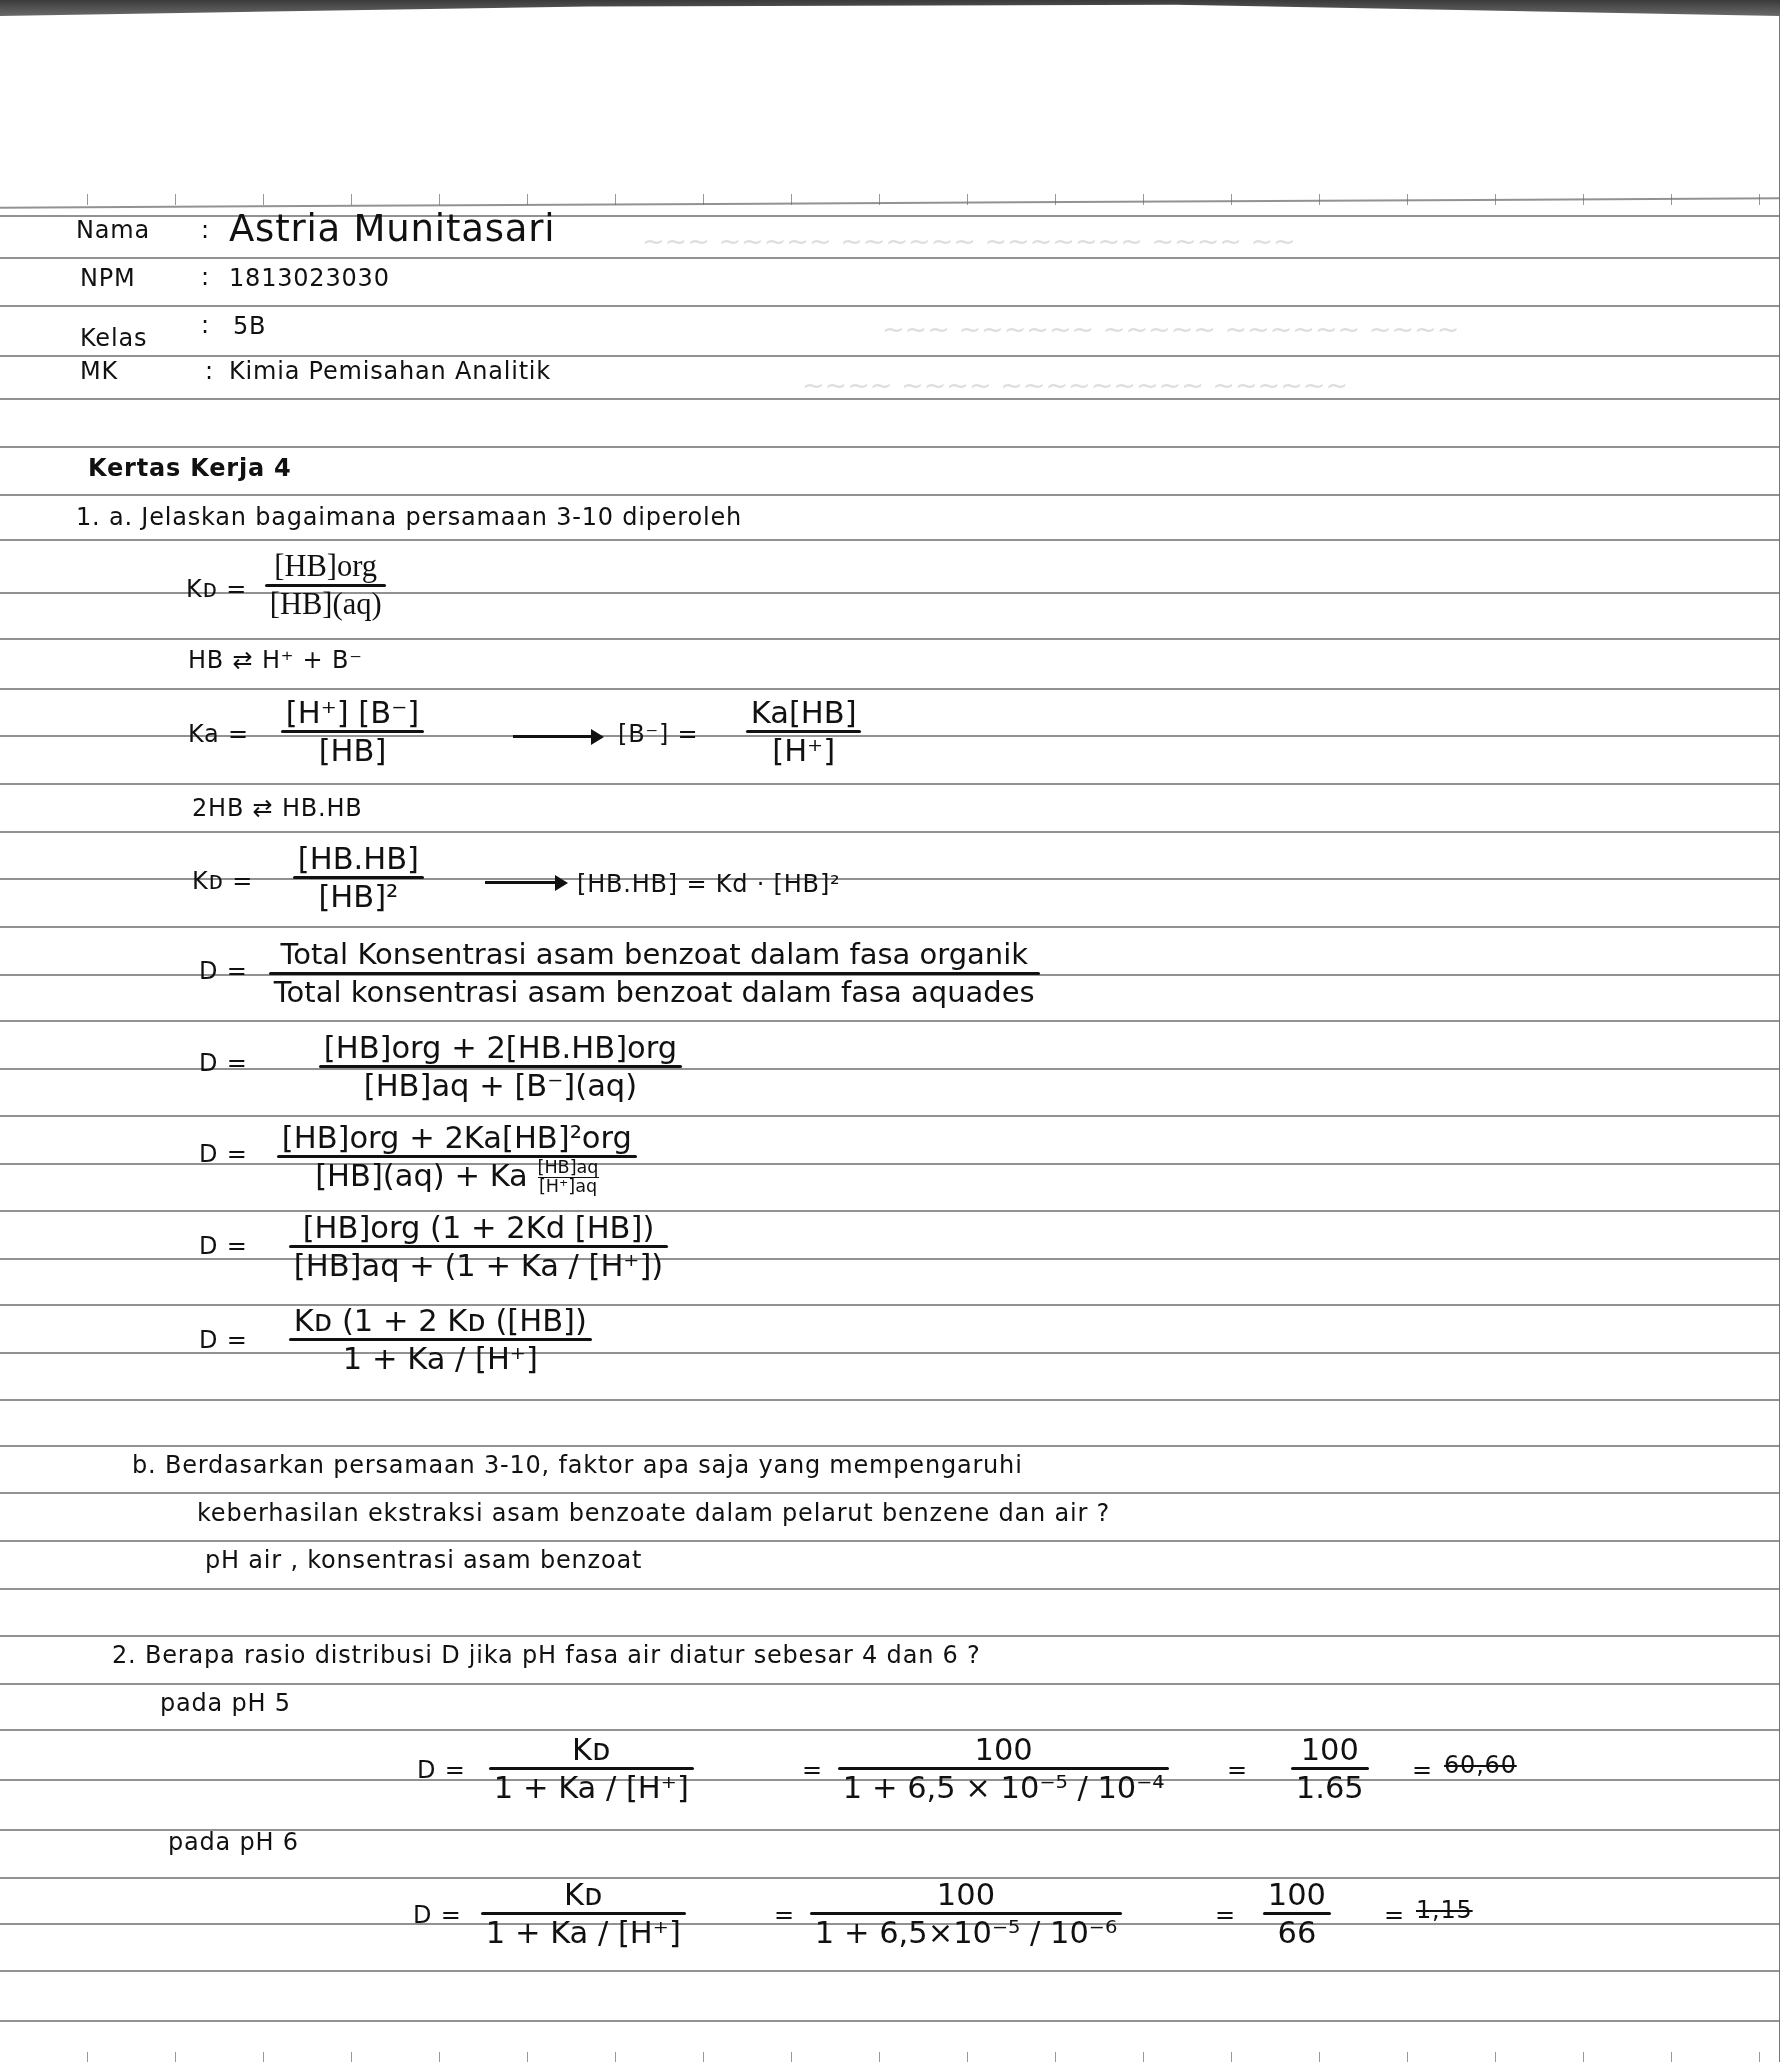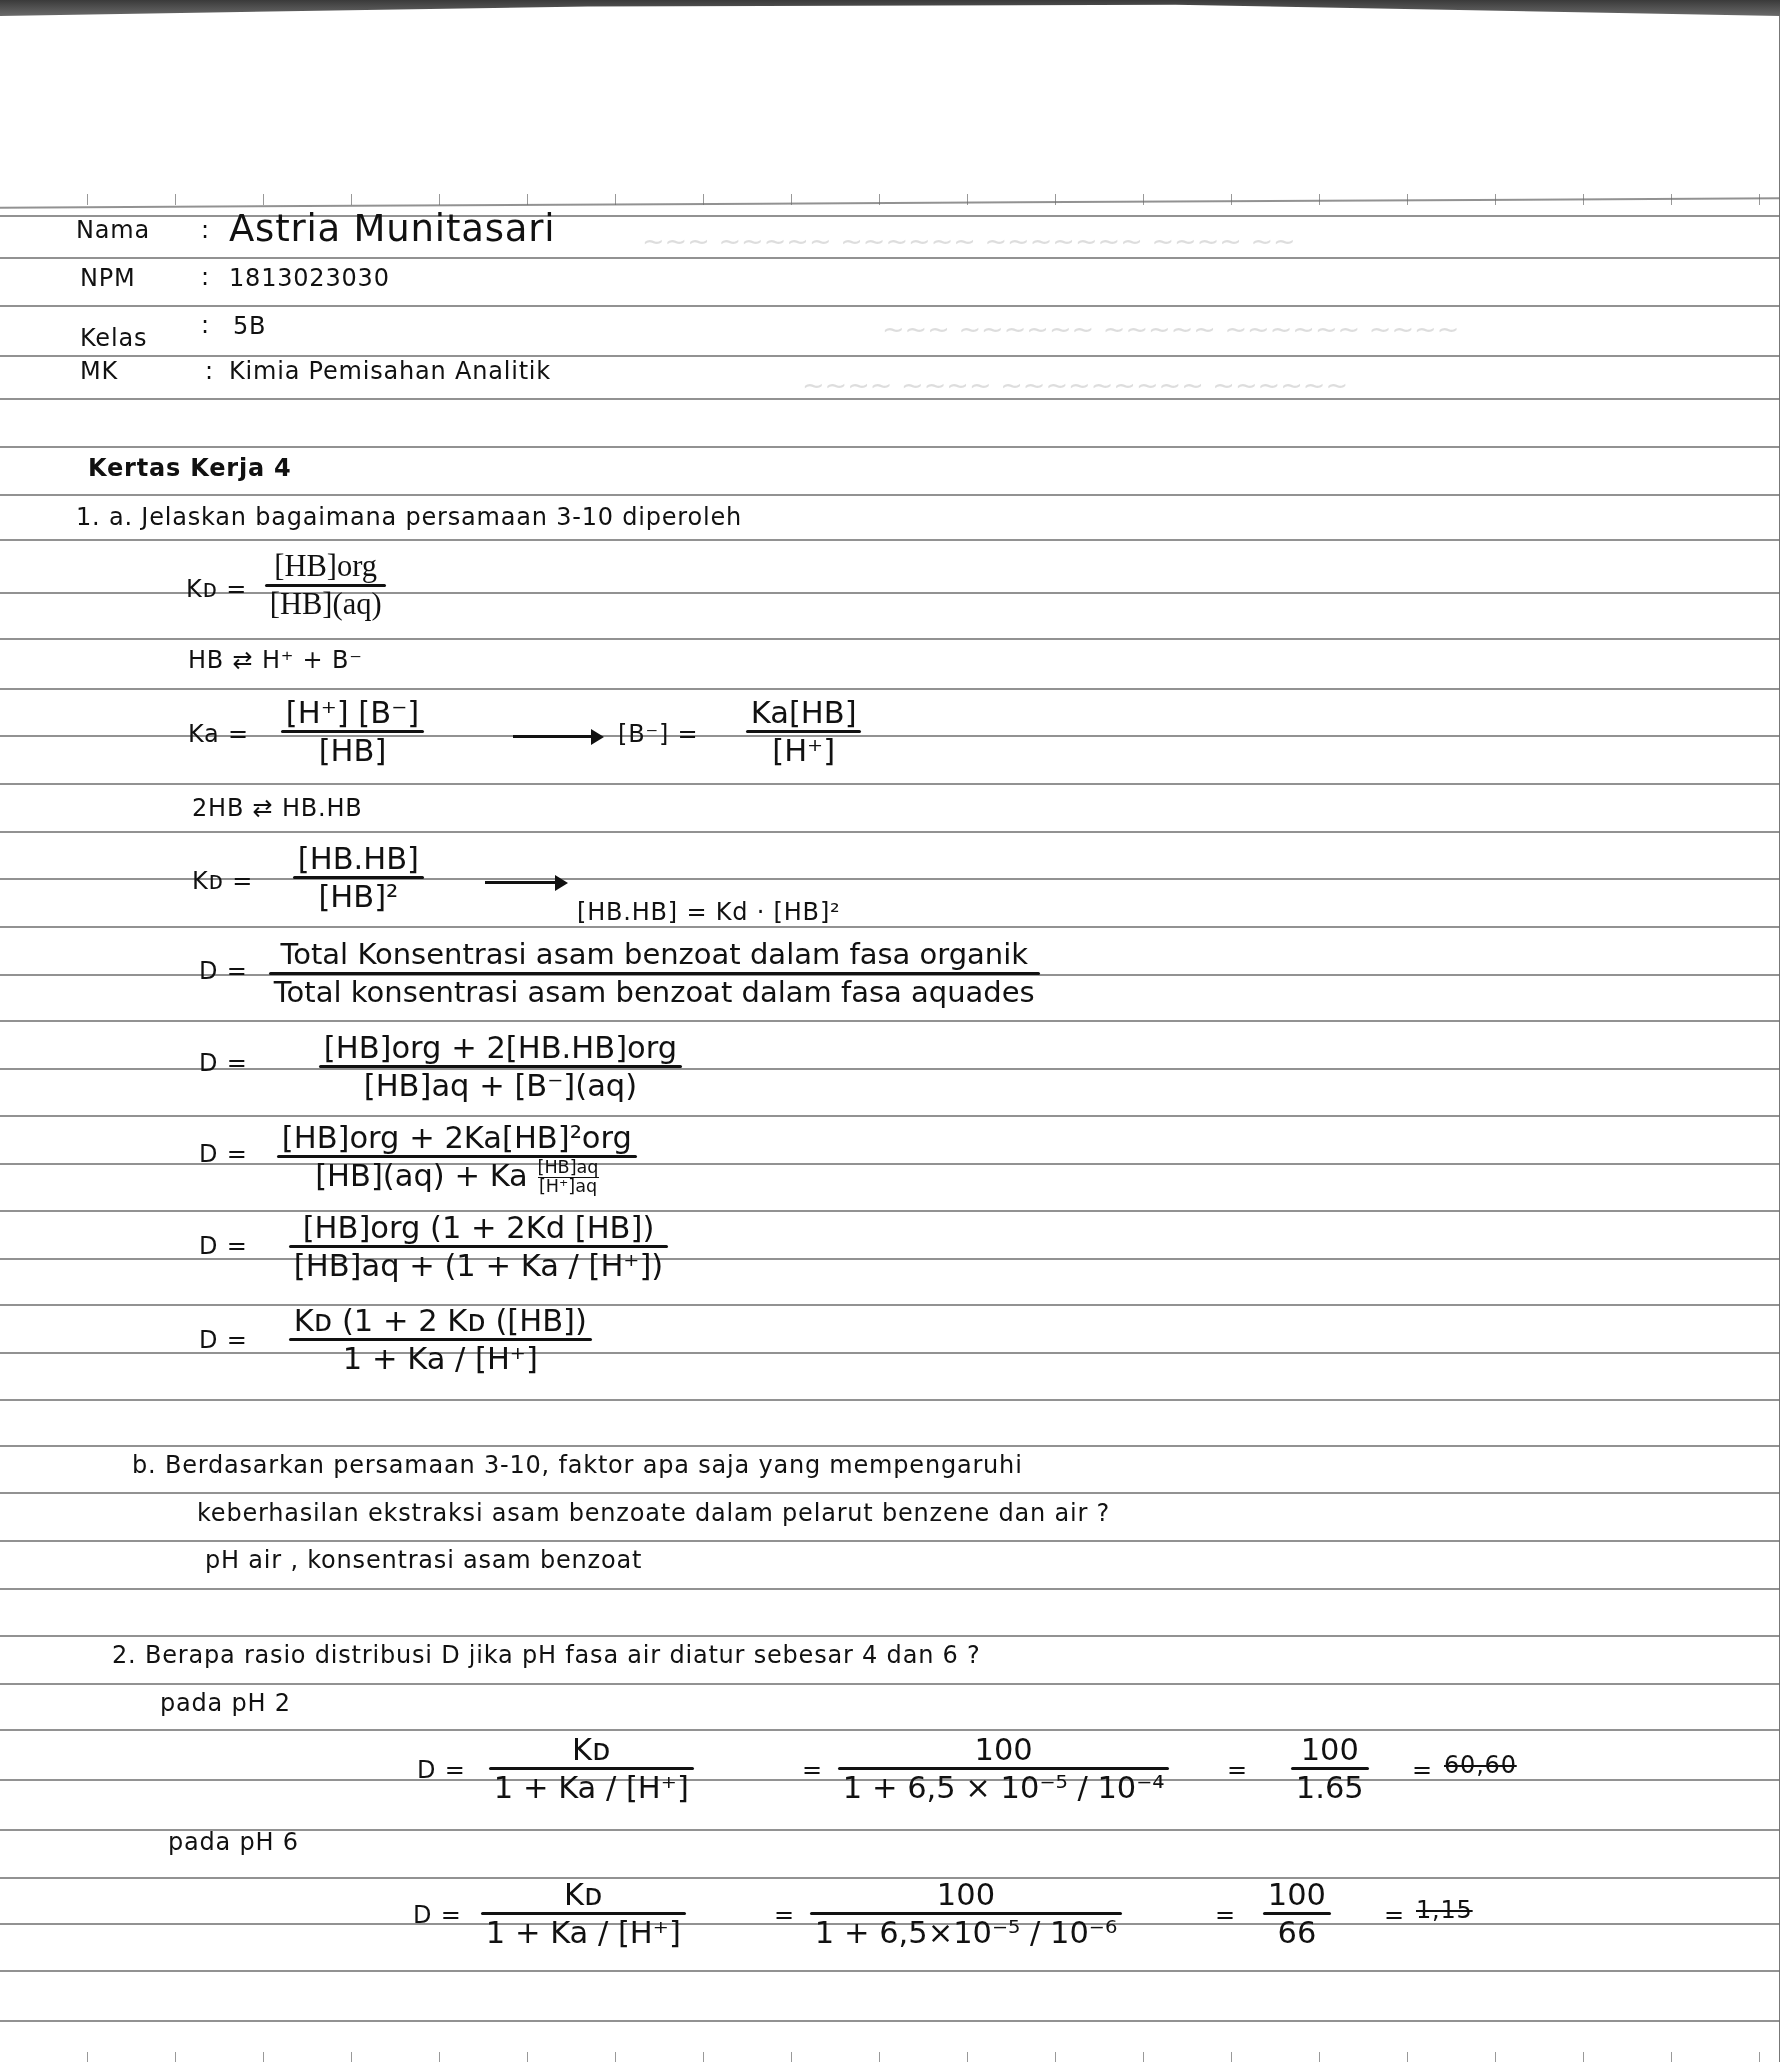--- a/index.html
+++ b/index.html
@@ -144,21 +144,21 @@
 
 <span class="hw" style="left:192px;top:796px;">2HB ⇄ HB.HB</span>
 
 <span class="hw" style="left:192px;top:869px;">Kᴅ =</span>
 <div class="frac" style="left:293px;top:841px;">
   <span class="num">[HB.HB]</span>
     <span class="bar"></span>
     <span class="den">[HB]²</span>
 </div>
 <div class="arrow" style="left:485px;top:881px;width:80px;"></div>
-<span class="hw" style="left:577px;top:900px;">[HB.HB] = Kd · [HB]²</span>
+<span class="hw" style="left:577px;top:872px;">[HB.HB] = Kd · [HB]²</span>
 
 <span class="hw" style="left:199px;top:959px;">D =</span>
 <div class="frac" style="left:269px;top:937px;">
   <span class="num" style="font-size:29px;">Total Konsentrasi asam benzoat dalam fasa organik</span>
     <span class="bar"></span>
     <span class="den" style="font-size:29px;">Total konsentrasi asam benzoat dalam fasa aquades</span>
 </div>
 
 <span class="hw" style="left:199px;top:1051px;">D =</span>
 <div class="frac" style="left:272px;top:1030px;margin-left:47px;">
@@ -193,21 +193,21 @@
   <span class="num">Kᴅ (1 + 2 Kᴅ ([HB])</span>
     <span class="bar"></span>
     <span class="den">1 + Ka / [H⁺]</span>
 </div>
 
 <span class="hw" style="left:132px;top:1453px;">b. Berdasarkan persamaan 3-10, faktor apa saja yang mempengaruhi</span>
 <span class="hw" style="left:197px;top:1501px;">keberhasilan ekstraksi asam benzoate dalam pelarut benzene dan air ?</span>
 <span class="hw" style="left:205px;top:1548px;">pH air , konsentrasi asam benzoat</span>
 
 <span class="hw" style="left:112px;top:1643px;">2. Berapa rasio distribusi D jika pH fasa air diatur sebesar 4 dan 6 ?</span>
-<span class="hw" style="left:160px;top:1691px;">pada pH 2</span>
+<span class="hw" style="left:160px;top:1691px;">pada pH 5</span>
 
 <span class="hw" style="left:417px;top:1758px;">D =</span>
 <div class="frac" style="left:489px;top:1732px;">
   <span class="num">Kᴅ</span>
     <span class="bar"></span>
     <span class="den">1 + Ka / [H⁺]</span>
 </div>
 <span class="hw" style="left:802px;top:1758px;">=</span>
 <div class="frac" style="left:838px;top:1732px;">
   <span class="num">100</span>

